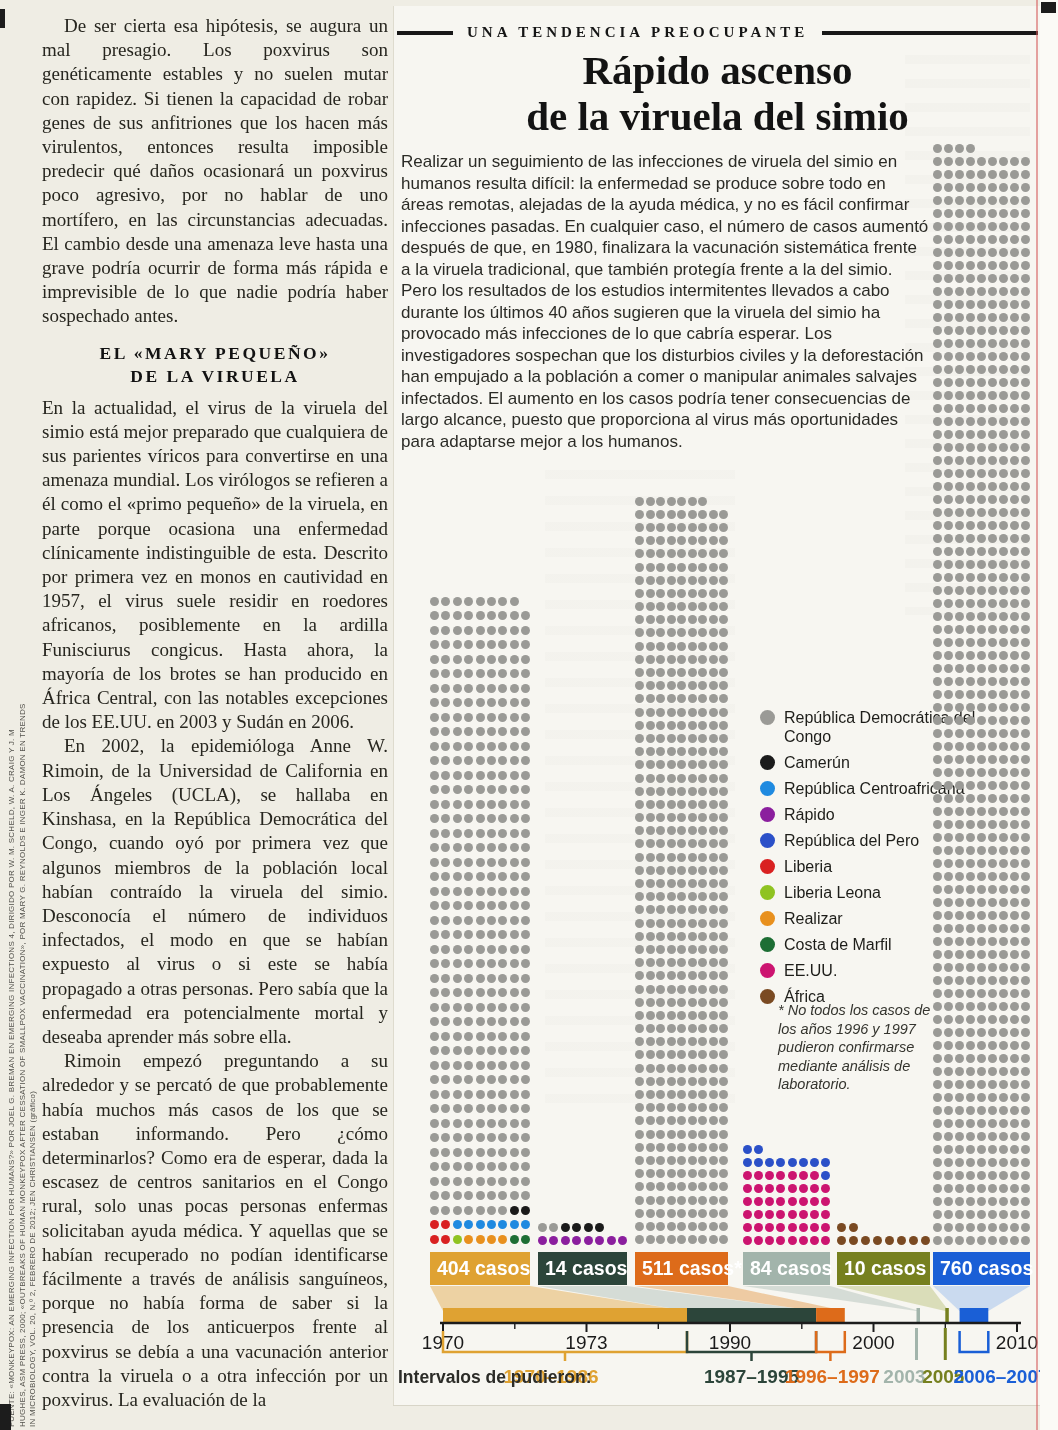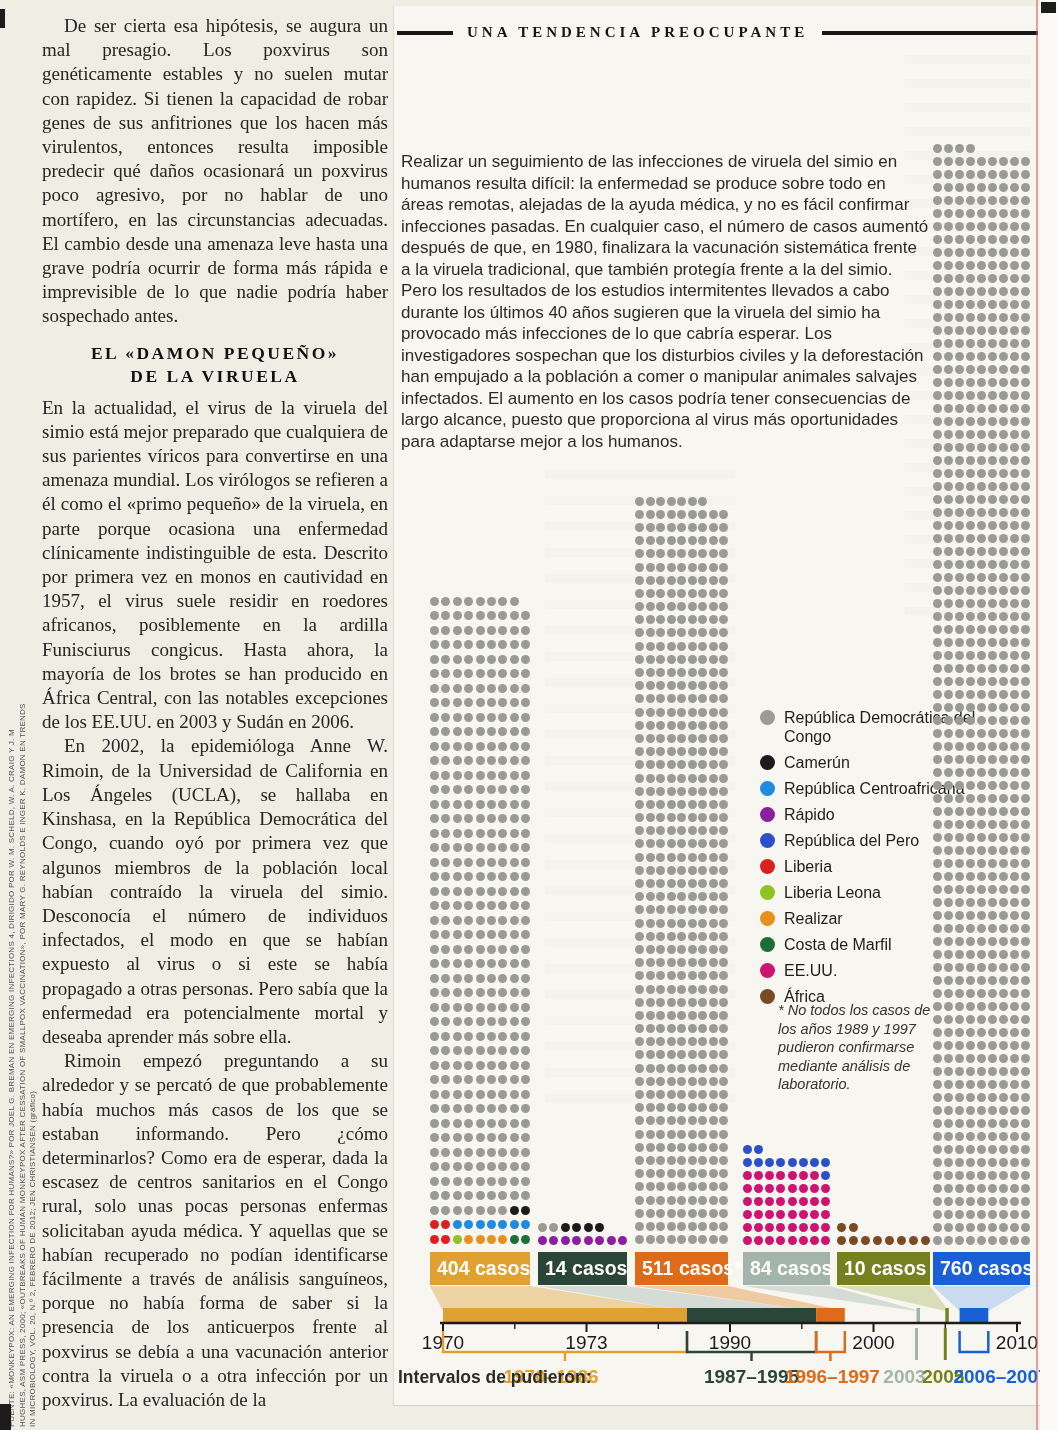--- a/index.html
+++ b/index.html
@@ -64,36 +64,40 @@
   <div class="panel"></div>
 
   <div class="ghost" style="left:905px;top:55px;width:125px;height:560px;
               background:repeating-linear-gradient(180deg,rgba(125,125,112,.06) 0 9px,transparent 9px 24px);"></div>
   <div class="ghost" style="left:545px;top:470px;width:190px;height:640px;
               background:repeating-linear-gradient(180deg,rgba(125,125,112,.05) 0 9px,transparent 9px 26px);"></div>
 
   <div class="article" id="article">
       <p class="ind">De ser cierta esa hipótesis, se augura un mal presagio. Los poxvirus son genéticamente estables y no suelen mutar con rapidez. Si tienen la capacidad de robar genes de sus anfitriones que los hacen más virulentos, entonces resulta imposible predecir qué daños ocasionará un poxvirus poco agresivo, por no hablar de uno mortífero, en las circunstancias adecuadas. El cambio desde una amenaza leve hasta una grave podría ocurrir de forma más rápida e imprevisible de lo que nadie podría haber sospechado antes.</p>
       <div class="subhead">
-        <div>EL «DAMON PEQUEÑO»</div>
+        <div>EL «MARY PEQUEÑO»</div>
         <div>DE LA VIRUELA</div>
       </div>
       <p>En la actualidad, el virus de la viruela del simio está mejor preparado que cualquiera de sus parientes víricos para convertirse en una amenaza mundial. Los virólogos se refieren a él como el «primo pequeño» de la viruela, en parte porque ocasiona una enfermedad clínicamente indistinguible de esta. Descrito por primera vez en monos en cautividad en 1957, el virus suele residir en roedores africanos, posiblemente en la ardilla Funisciurus congicus. Hasta ahora, la mayoría de los brotes se han producido en África Central, con las notables excepciones de los EE.UU. en 2003 y Sudán en 2006.</p>
       <p class="ind">En 2002, la epidemióloga Anne W. Rimoin, de la Universidad de California en Los Ángeles (UCLA), se hallaba en Kinshasa, en la República Democrática del Congo, cuando oyó por primera vez que algunos miembros de la población local habían contraído la viruela del simio. Desconocía el número de individuos infectados, el modo en que se habían expuesto al virus o si este se había propagado a otras personas. Pero sabía que la enfermedad era potencialmente mortal y deseaba aprender más sobre ella.</p>
       <p class="ind">Rimoin empezó preguntando a su alrededor y se percató de que probablemente había muchos más casos de los que se estaban informando. Pero ¿cómo determinarlos? Como era de esperar, dada la escasez de centros sanitarios en el Congo rural, solo unas pocas personas enfermas solicitaban ayuda médica. Y aquellas que se habían recuperado no podían identificarse fácilmente a través de análisis sanguíneos, porque no había forma de saber si la presencia de los anticuerpos frente al poxvirus se debía a una vacunación anterior contra la viruela o a otra infección por un poxvirus. La evaluación de la</p>
     </div>
 
   <div class="vsource">FUENTE: «MONKEYPOX: AN EMERGING INFECTION FOR HUMANS?» POR JOEL G. BREMAN EN EMERGING INFECTIONS 4, DIRIGIDO POR W. M. SCHELD, W. A. CRAIG Y J. M HUGHES, ASM PRESS, 2000; «OUTBREAKS OF HUMAN MONKEYPOX AFTER CESSATION OF SMALLPOX VACCINATION», POR MARY G. REYNOLDS E INGER K. DAMON EN TRENDS IN MICROBIOLOGY, VOL. 20, N.º 2, FEBRERO DE 2012; JEN CHRISTIANSEN (gráfico)</div>
 
   <div class="kicker-row">
     <div class="kicker-rule l"></div>
     <div class="kicker">UNA TENDENCIA PREOCUPANTE</div>
     <div class="kicker-rule r"></div>
   </div>
 
+  <div class="title">
+    <div>Rápido ascenso</div>
+    <div>de la viruela del simio</div>
+  </div>
 
   <div class="intro">Realizar un seguimiento de las infecciones de viruela del simio en humanos resulta difícil: la enfermedad se produce sobre todo en áreas remotas, alejadas de la ayuda médica, y no es fácil confirmar infecciones pasadas. En cualquier caso, el número de casos aumentó después de que, en 1980, finalizara la vacunación sistemática frente a la viruela tradicional, que también protegía frente a la del simio. Pero los resultados de los estudios intermitentes llevados a cabo durante los últimos 40 años sugieren que la viruela del simio ha provocado más infecciones de lo que cabría esperar. Los investigadores sospechan que los disturbios civiles y la deforestación han empujado a la población a comer o manipular animales salvajes infectados. El aumento en los casos podría tener consecuencias de largo alcance, puesto que proporciona al virus más oportunidades para adaptarse mejor a los humanos.</div>
 
   <div class="legend" id="legend">
       <div class="legend-item">
         <span class="legend-dot" style="background: rgb(154, 154, 150);"></span>
         <span>República Democrática del Congo</span>
       </div>
       <div class="legend-item">
         <span class="legend-dot" style="background: rgb(27, 27, 27);"></span>
@@ -130,21 +134,21 @@
       <div class="legend-item">
         <span class="legend-dot" style="background: rgb(204, 20, 112);"></span>
         <span>EE.UU.</span>
       </div>
       <div class="legend-item">
         <span class="legend-dot" style="background: rgb(122, 74, 34);"></span>
         <span>África</span>
       </div>
     </div>
 
-  <div class="footnote">* No todos los casos de los años 1989 y 1997 pudieron confirmarse mediante análisis de laboratorio.</div>
+  <div class="footnote">* No todos los casos de los años 1996 y 1997 pudieron confirmarse mediante análisis de laboratorio.</div>
 
   <div id="chart-layer">
       <div class="dot-col" style="left:430px;top:596.5px;width:100px;">
         <div class="dot-row" style="height:14.5px;column-gap:2.38px;gap:2.38px;">
           <span class="dot" style="background:#9a9a96"></span>
           <span class="dot" style="background:#9a9a96"></span>
           <span class="dot" style="background:#9a9a96"></span>
           <span class="dot" style="background:#9a9a96"></span>
           <span class="dot" style="background:#9a9a96"></span>
           <span class="dot" style="background:#9a9a96"></span>

